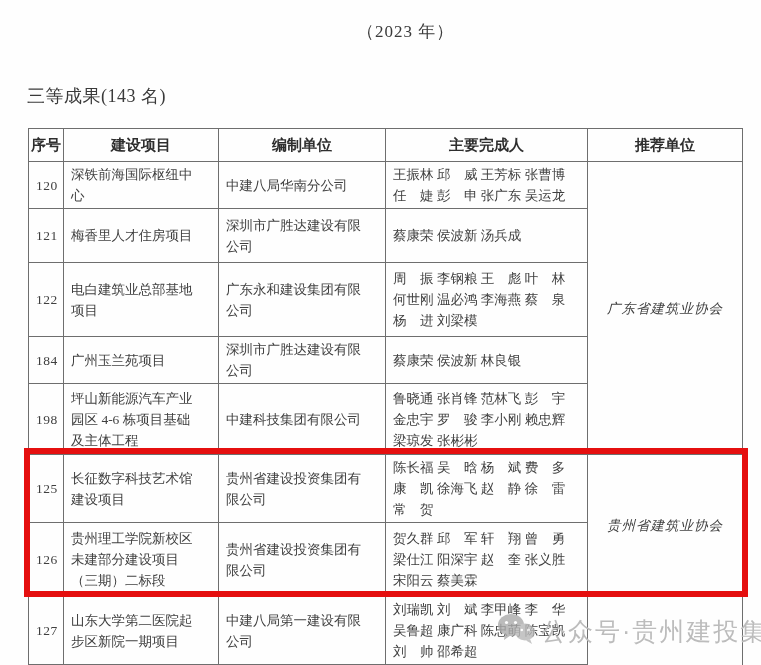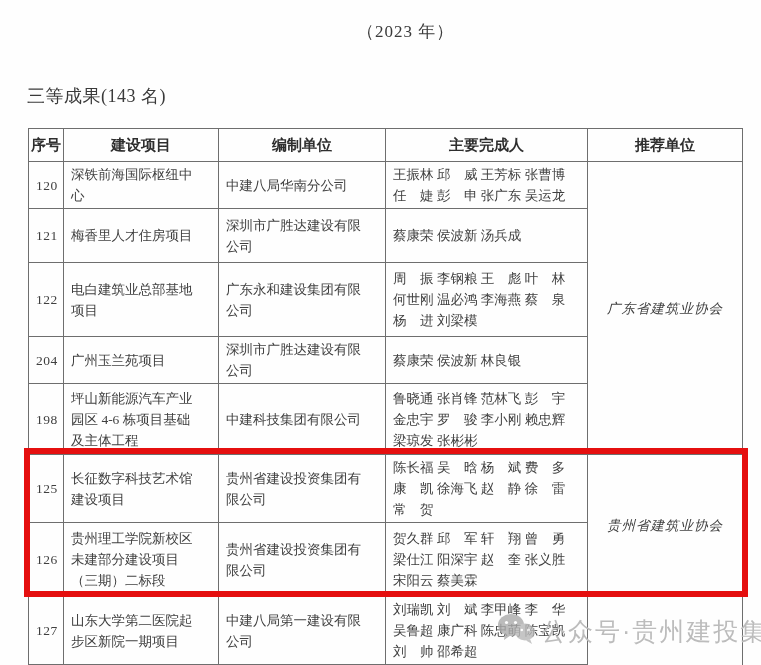--- a/index.html
+++ b/index.html
@@ -83,21 +83,21 @@
       <td class="col-project cell-multiline">电白建筑业总部基地
 项目</td>
       <td class="col-unit cell-multiline">广东永和建设集团有限
 公司</td>
       <td class="col-names cell-multiline">周　振 李钢粮 王　彪 叶　林
 何世刚 温必鸿 李海燕 蔡　泉
 杨　进 刘梁模</td>
     </tr>
 
     <tr style="height:46px">
-      <td class="col-no">204</td>
+      <td class="col-no">184</td>
       <td class="col-project cell-multiline">广州玉兰苑项目</td>
       <td class="col-unit cell-multiline">深圳市广胜达建设有限
 公司</td>
       <td class="col-names cell-multiline">蔡康荣 侯波新 林良银</td>
     </tr>
 
     <tr style="height:71px">
       <td class="col-no">198</td>
       <td class="col-project cell-multiline">坪山新能源汽车产业
 园区 4-6 栋项目基础

